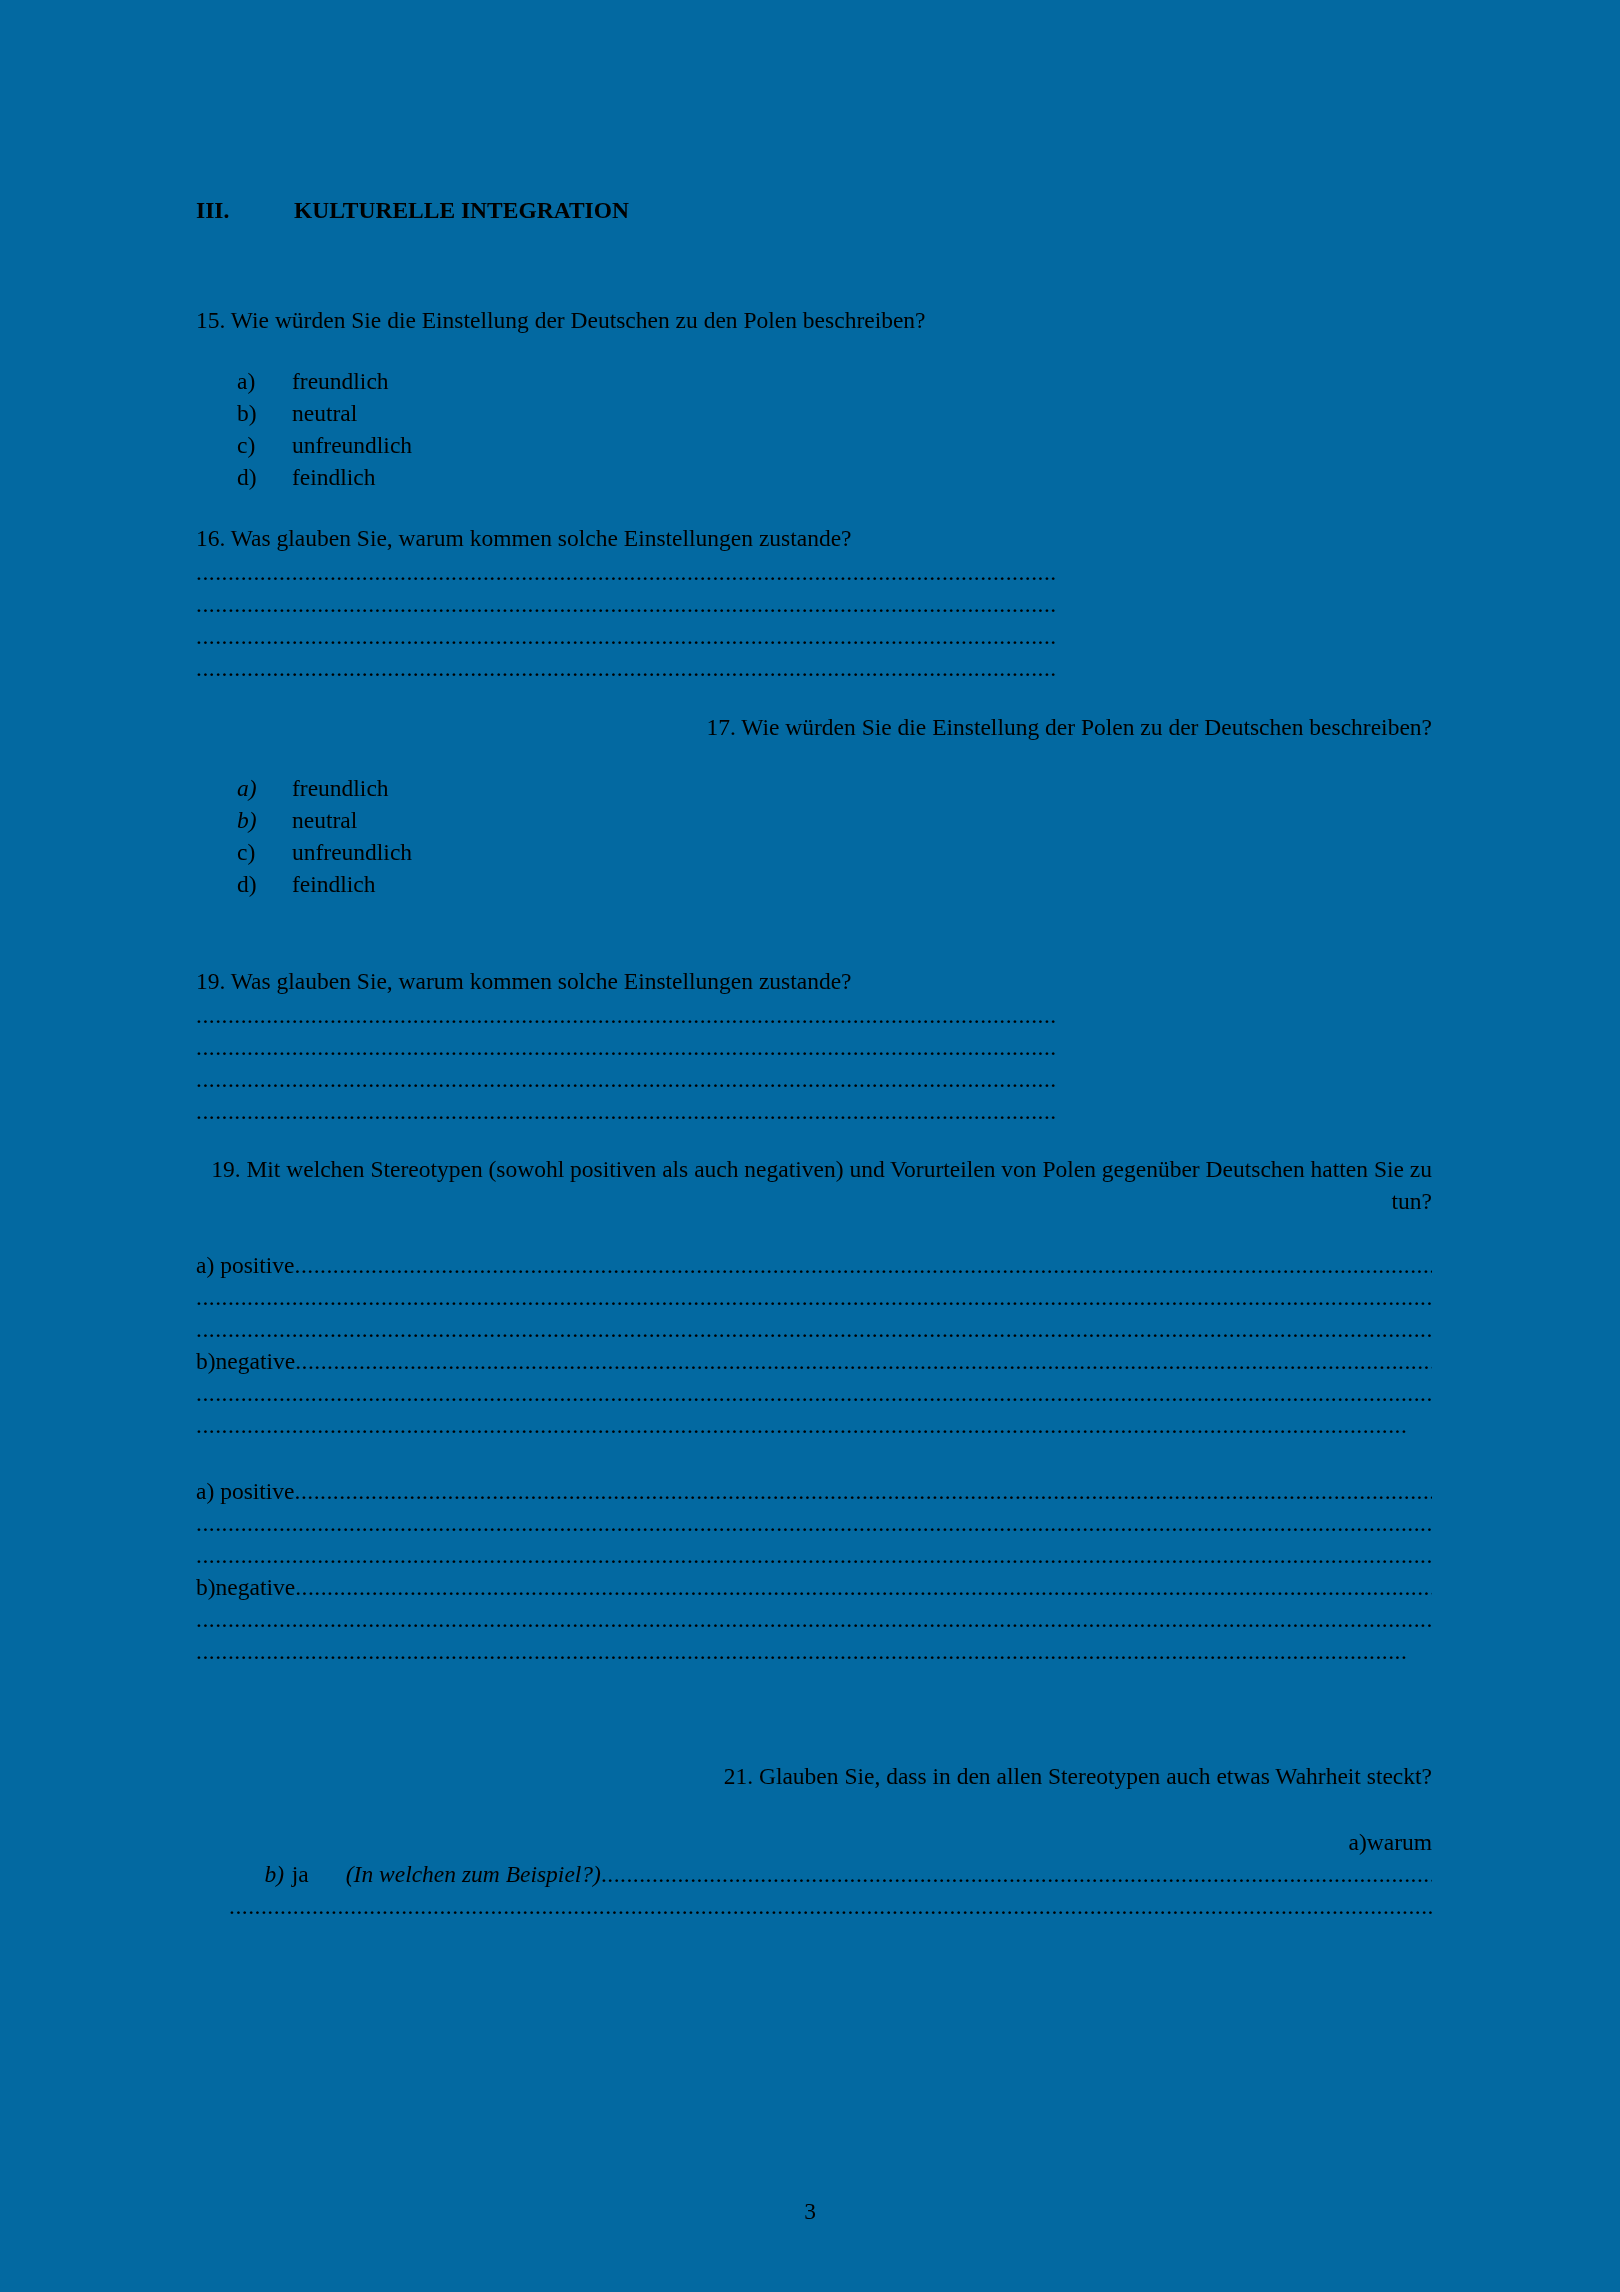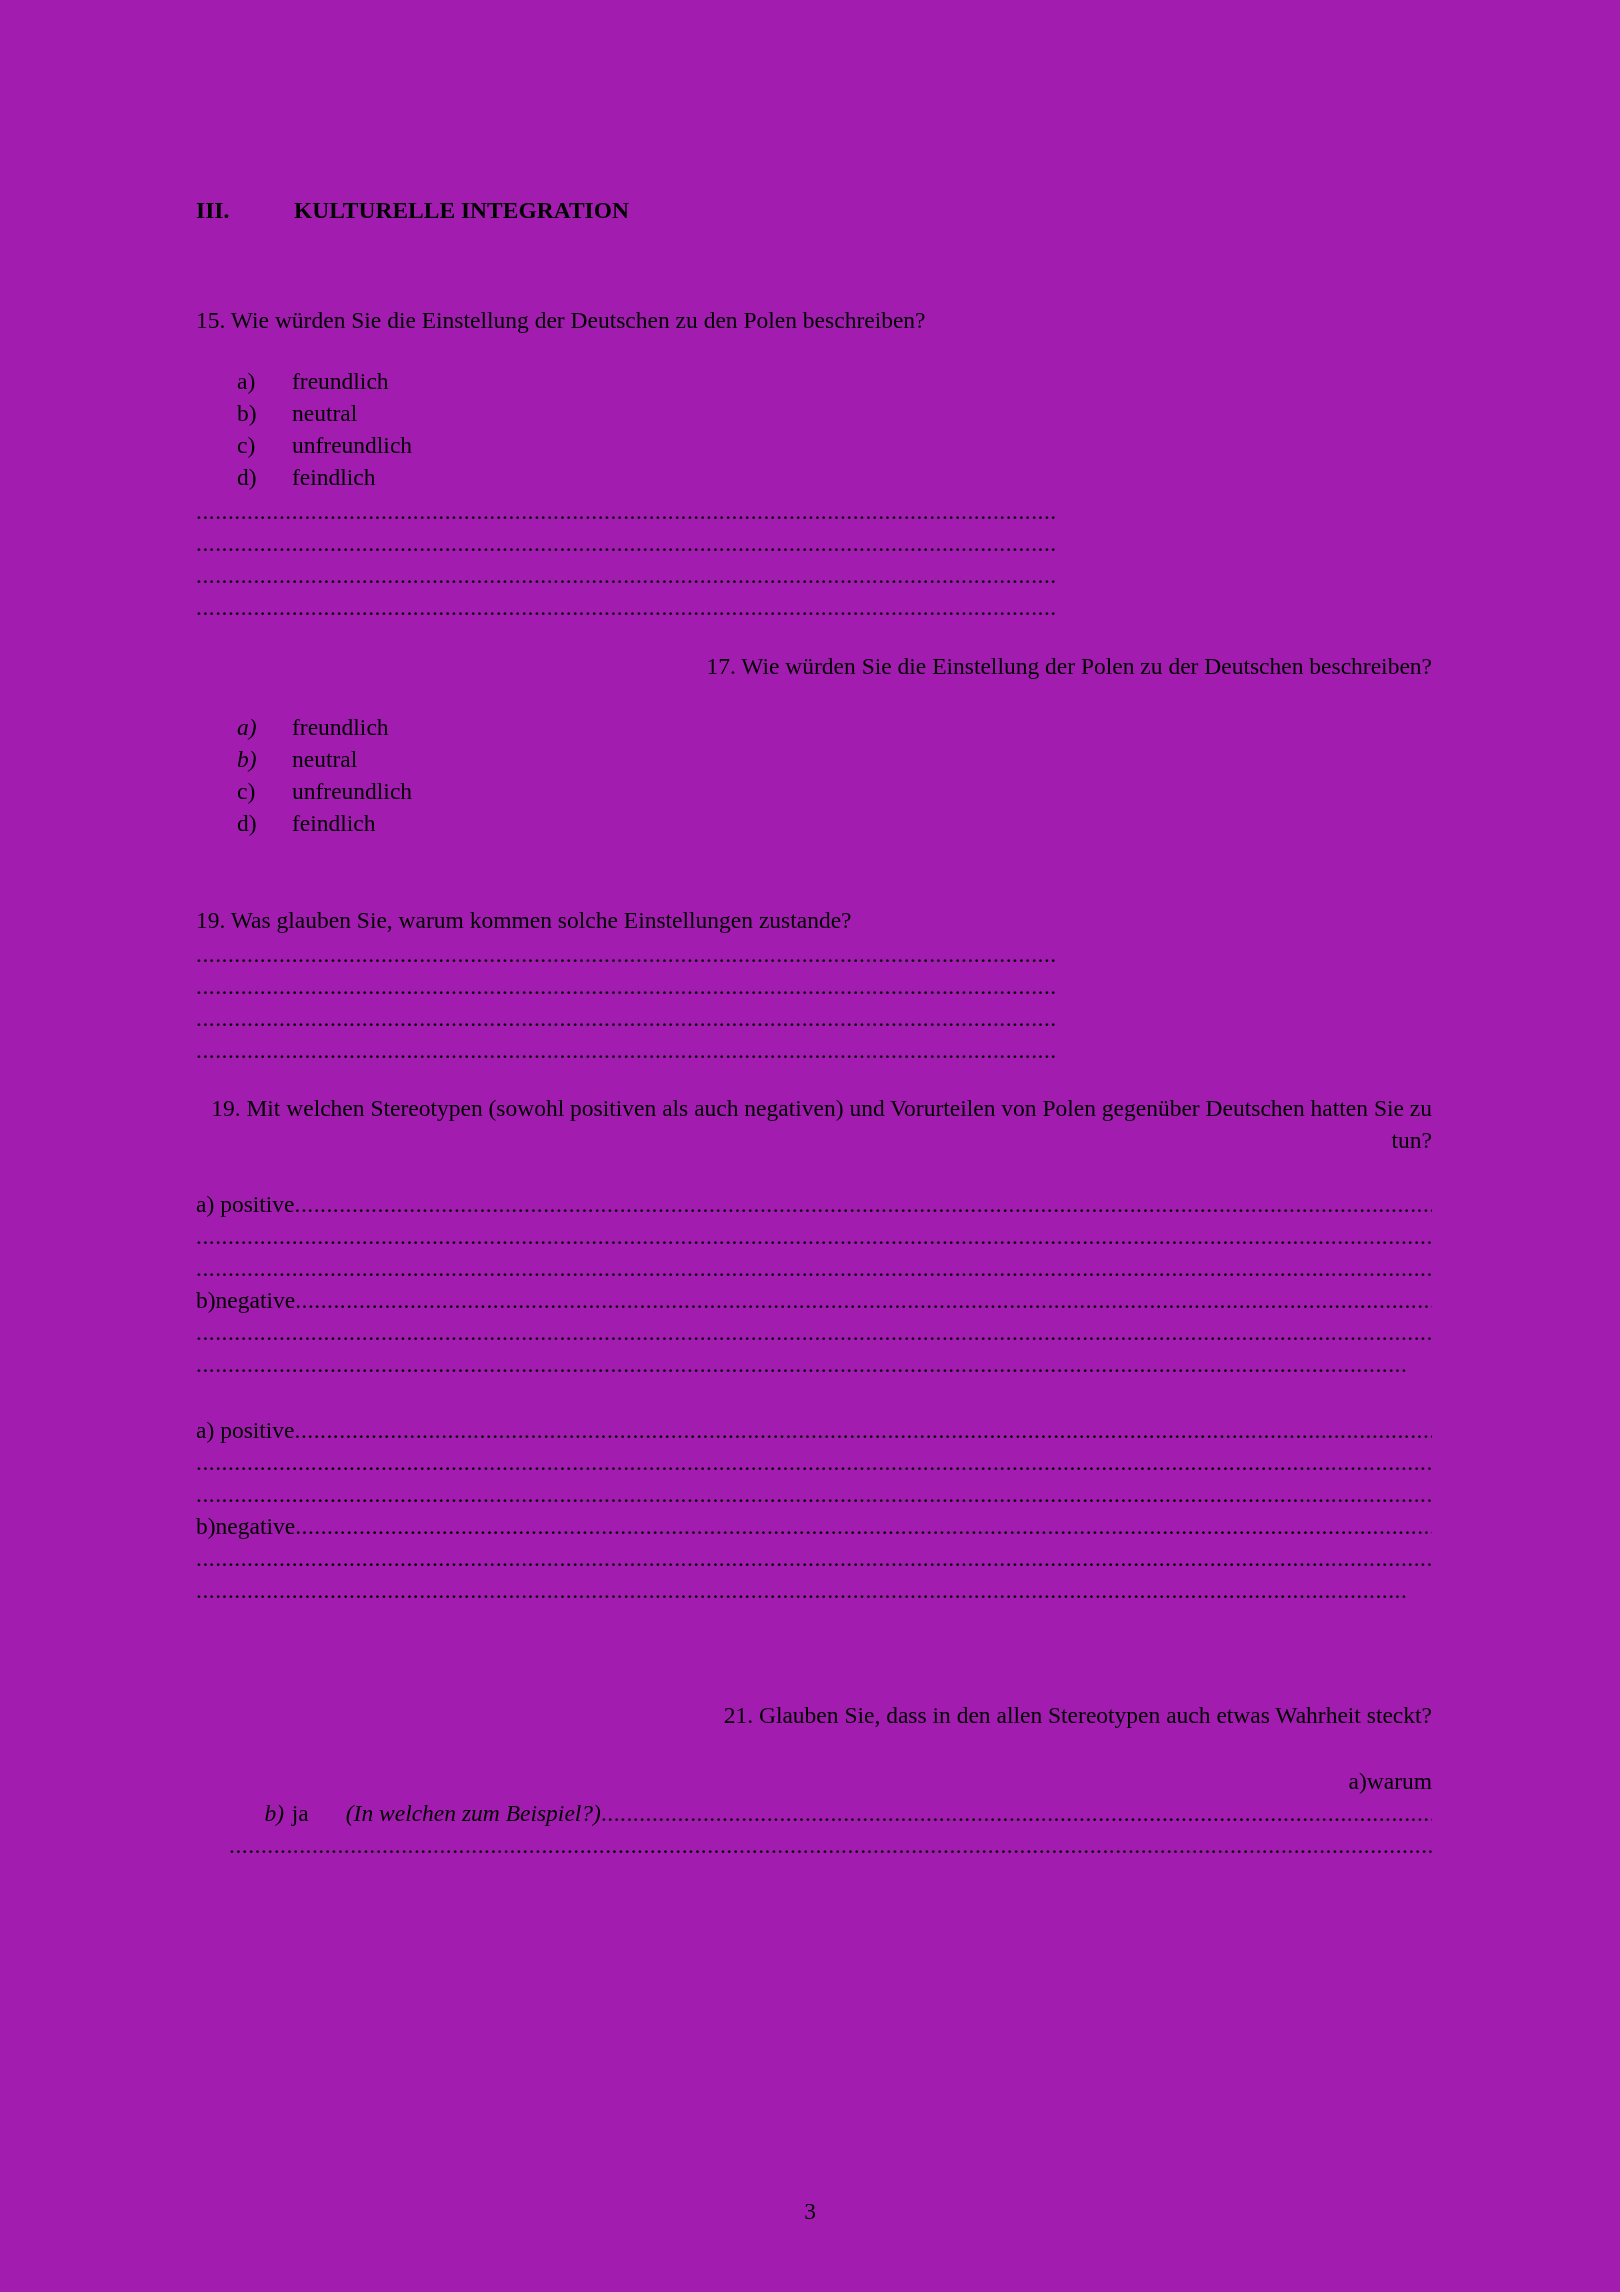--- a/index.html
+++ b/index.html
@@ -2,21 +2,21 @@
 <html><head>
 <meta charset="utf-8">
 <style>
   * { margin: 0; padding: 0; box-sizing: border-box; }
   html, body { background: #ffffff; }
   .page {
     position: relative;
     width: 1620px;
     height: 2293px;
     margin: 0 auto;
-    background: #a21caf;
+    background: #0369a1;
     color: #000000;
     font-family: "Liberation Serif", serif;
     font-size: 23.5px;
     line-height: 32px;
     padding: 194px 188px 0 196px;
     overflow: hidden;
   }
   .heading { font-weight: bold; margin-bottom: 78px; }
   .sec-num { display: inline-block; width: 98px; }
   .q { }
@@ -70,20 +70,21 @@
   </div>
 
   <p class="q">15.  Wie würden Sie die Einstellung der Deutschen zu den Polen beschreiben?</p>
   <div class="options mt30">
     <div class="opt"><span class="opt-letter">a)</span><span>freundlich</span></div>
     <div class="opt"><span class="opt-letter">b)</span><span>neutral</span></div>
     <div class="opt"><span class="opt-letter">c)</span><span>unfreundlich</span></div>
     <div class="opt"><span class="opt-letter">d)</span><span>feindlich</span></div>
   </div>
 
+  <p class="q mt30">16. Was glauben Sie, warum kommen solche Einstellungen zustande?</p>
   <div class="dotline w-med mt2">........................................................................................................................................................................................................................................................................................................................................................................................................................................</div>
   <div class="dotline w-med">........................................................................................................................................................................................................................................................................................................................................................................................................................................</div>
   <div class="dotline w-med">........................................................................................................................................................................................................................................................................................................................................................................................................................................</div>
   <div class="dotline w-med">........................................................................................................................................................................................................................................................................................................................................................................................................................................</div>
 
   <p class="q mt27">17. Wie würden Sie die Einstellung der Polen zu der Deutschen beschreiben?</p>
   <div class="options mt30">
     <div class="opt"><span class="opt-letter italic">a)</span><span>freundlich</span></div>
     <div class="opt"><span class="opt-letter italic">b)</span><span>neutral</span></div>
     <div class="opt"><span class="opt-letter">c)</span><span>unfreundlich</span></div>

